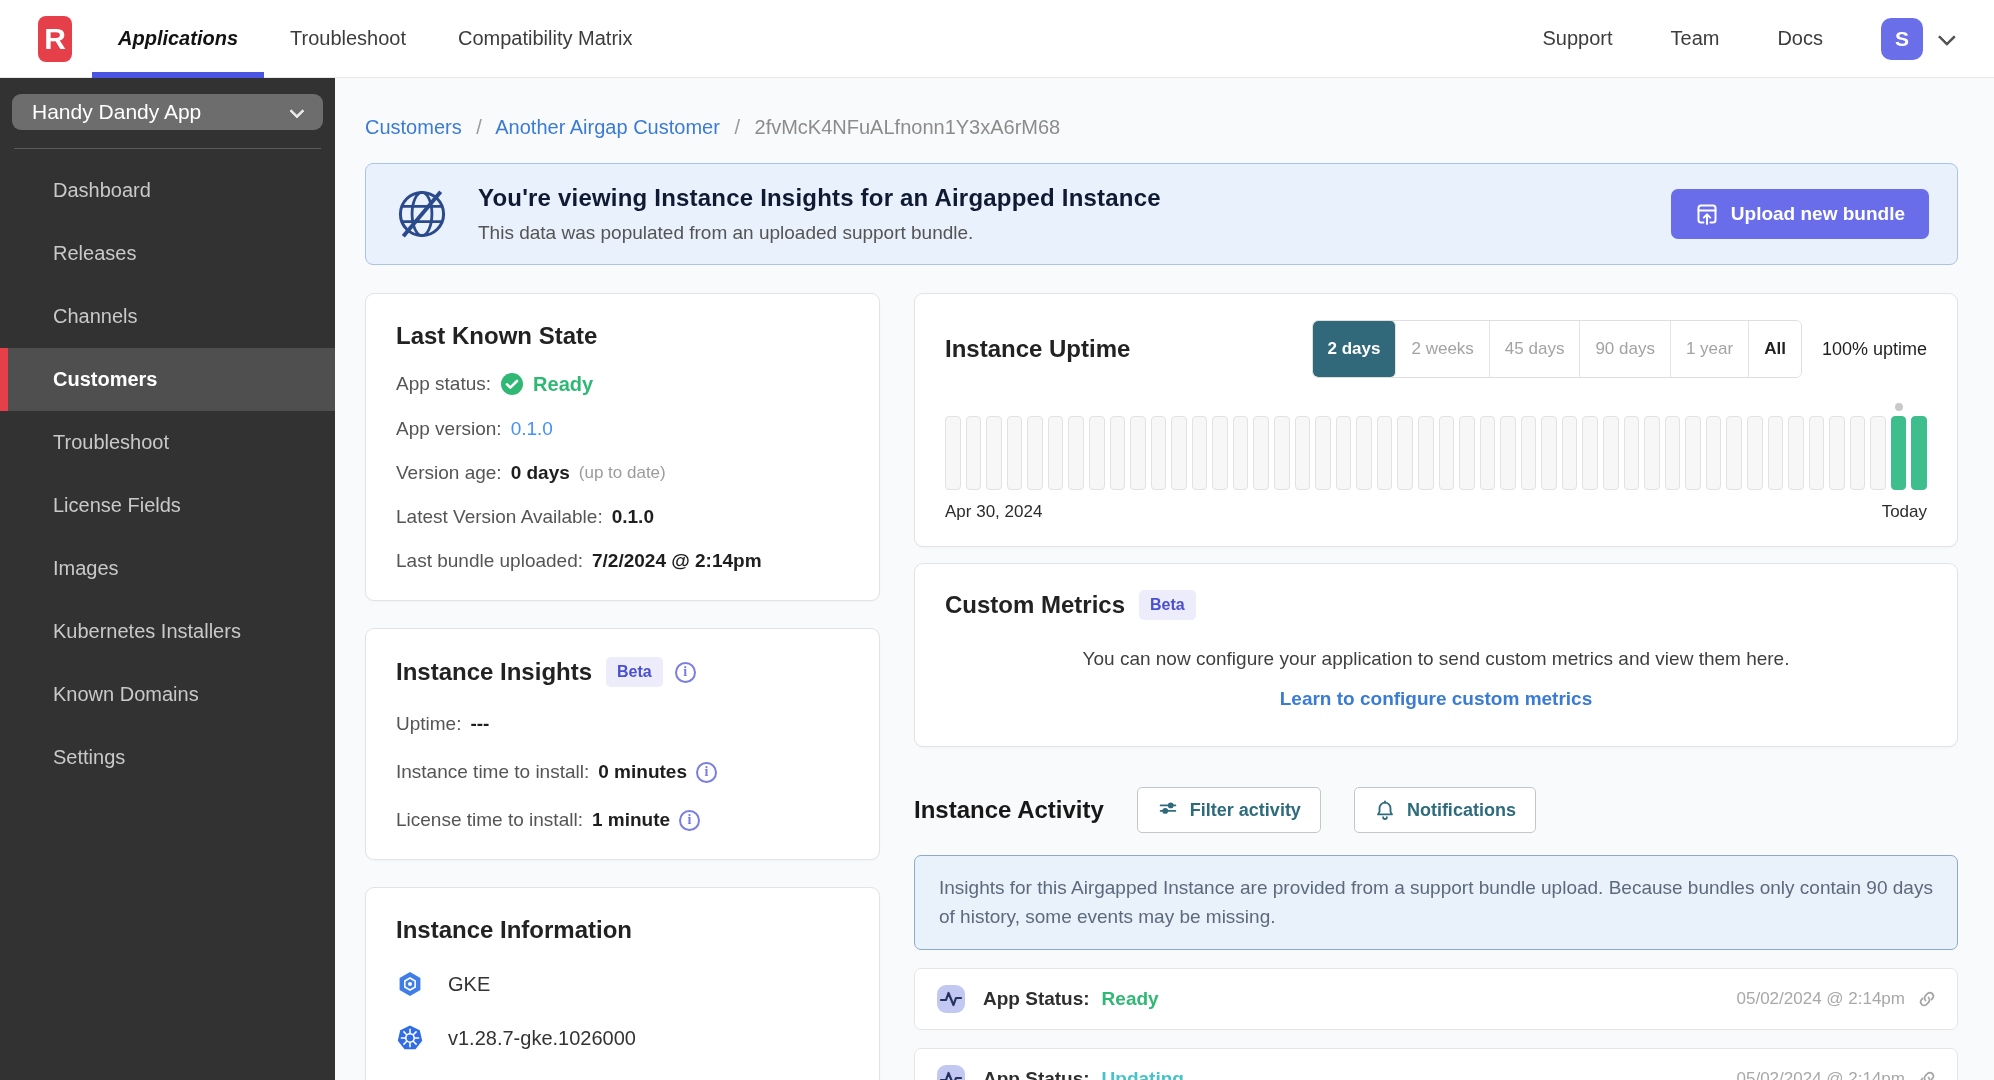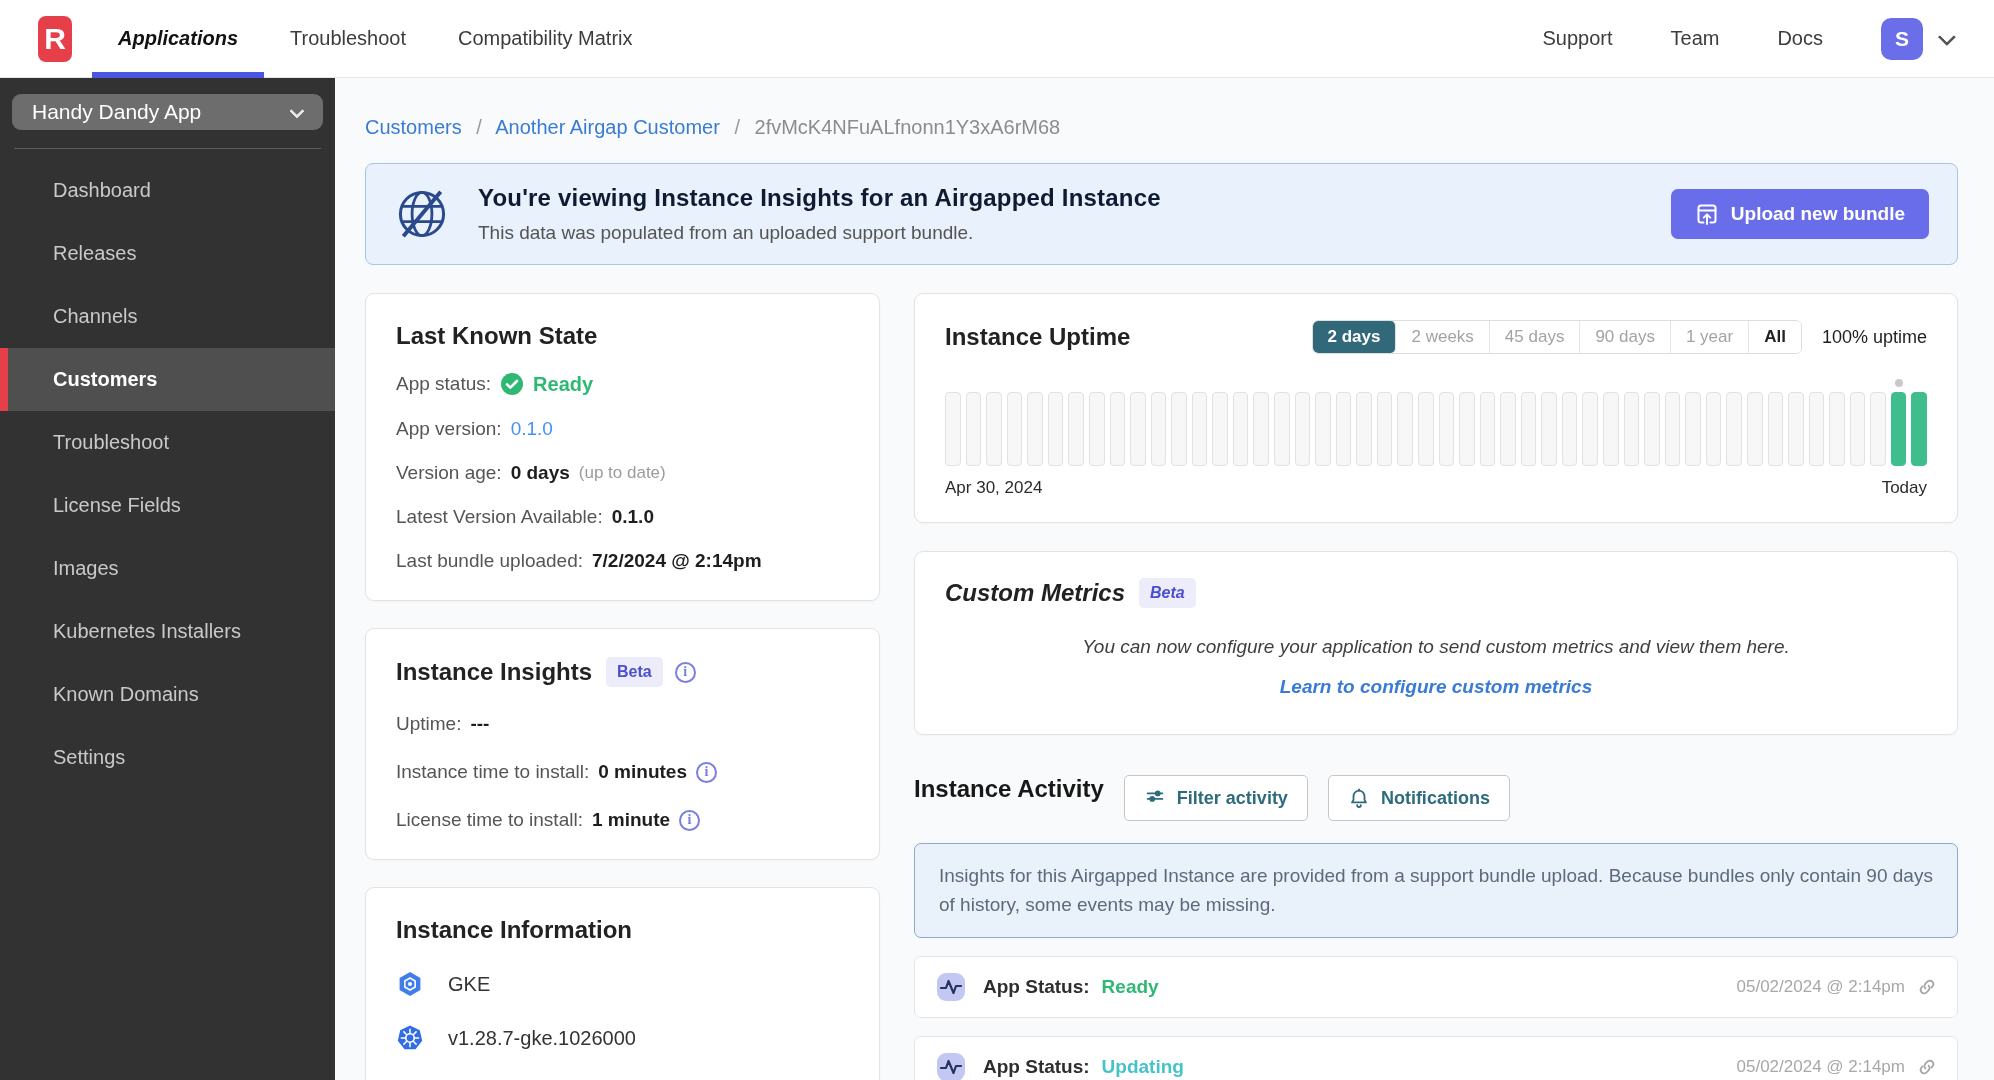--- a/index.html
+++ b/index.html
@@ -79,41 +79,41 @@
   .title-row .info-icon { margin-left:12px; }
 
   .inst-row { margin-top:26px; display:flex; align-items:center; gap:24px; font-size:20px; color:#333; }
   .kots-word { font-size:28px; font-weight:bold; color:#101010; letter-spacing:0.5px; }
   .kots-word .o-blue { color:#3a6cdf; }
 
   
   .uptime-card { padding:26px 30px 24px 30px; }
   .range-group { display:flex; margin-left:auto; border:1px solid #dedede; border-radius:6px;
     overflow:hidden; background:#fff; }
-  .range-btn { padding:6px 15px; font-size:17px; color:#a3a3a3; background:#fff;
+  .range-btn { padding:18px 15px; font-size:17px; color:#a3a3a3; background:#fff;
     border:none; border-right:1px solid #e4e4e4; cursor:pointer; white-space:nowrap;
     font-family:"Liberation Sans", sans-serif; }
   .range-btn:last-child { border-right:none; }
   .range-btn.active { background:#31697a; color:#fff; font-weight:bold; border-radius:5px; }
   .range-btn.all { color:#222; font-weight:bold; }
   .uptime-pct { font-size:18px; color:#1f1f1f; margin-left:20px; white-space:nowrap; }
   .bars { display:flex; gap:5px; margin-top:38px; }
   .bar { flex:1; height:74px; background:#f7f7f8; border:1px solid #e2e2e2; border-radius:4px; position:relative; }
   .bar.up { background:#3fbe8d; border-color:#3fbe8d; }
   .bar.dot::before { content:""; position:absolute; top:-14px; left:50%; transform:translateX(-50%);
     width:8px; height:8px; border-radius:50%; background:#c9c9c9; }
   .bar-labels { display:flex; justify-content:space-between; margin-top:12px; font-size:17px; color:#2b2b2b; }
 
   
-  .cm-card { margin-top:28px; padding:26px 30px 36px 30px;font-style:italic; }
+  .cm-card { margin-top:16px; padding:26px 30px 36px 30px; }
   .cm-body { text-align:center; margin-top:28px; font-size:19px; color:#3f3f3f; }
   .cm-link { margin-top:18px; color:#3a7bd5; font-weight:bold; font-size:19px; display:inline-block; cursor:pointer; }
 
   
-  .act-head { display:flex; align-items:flex-start; margin-top:40px; gap:20px; }
+  .act-head { display:flex; align-items:center; margin-top:40px; gap:33px; }
   .act-title { font-size:24px; font-weight:bold; color:#181818; }
   .outline-btn { display:flex; align-items:center; gap:11px; background:#fff; border:1px solid #c6c6c6;
     border-radius:5px; padding:11px 19px; font-size:18px; font-weight:bold; color:#2e6b7c; cursor:pointer;
     font-family:"Liberation Sans", sans-serif; }
   .notice { margin-top:22px; background:#e9f1fb; border:1px solid #8fa9cb; border-radius:7px;
     padding:17px 24px; font-size:19px; color:#5c6a7c; line-height:1.55; }
   .act-row { margin-top:18px; background:#fff; border:1px solid #e5e5e5; border-radius:7px;
     padding:14px 20px; display:flex; align-items:center; }
   .act-row:first-of-type { margin-top:34px; }
   .act-icon { flex:none; margin-right:16px; display:flex; }

